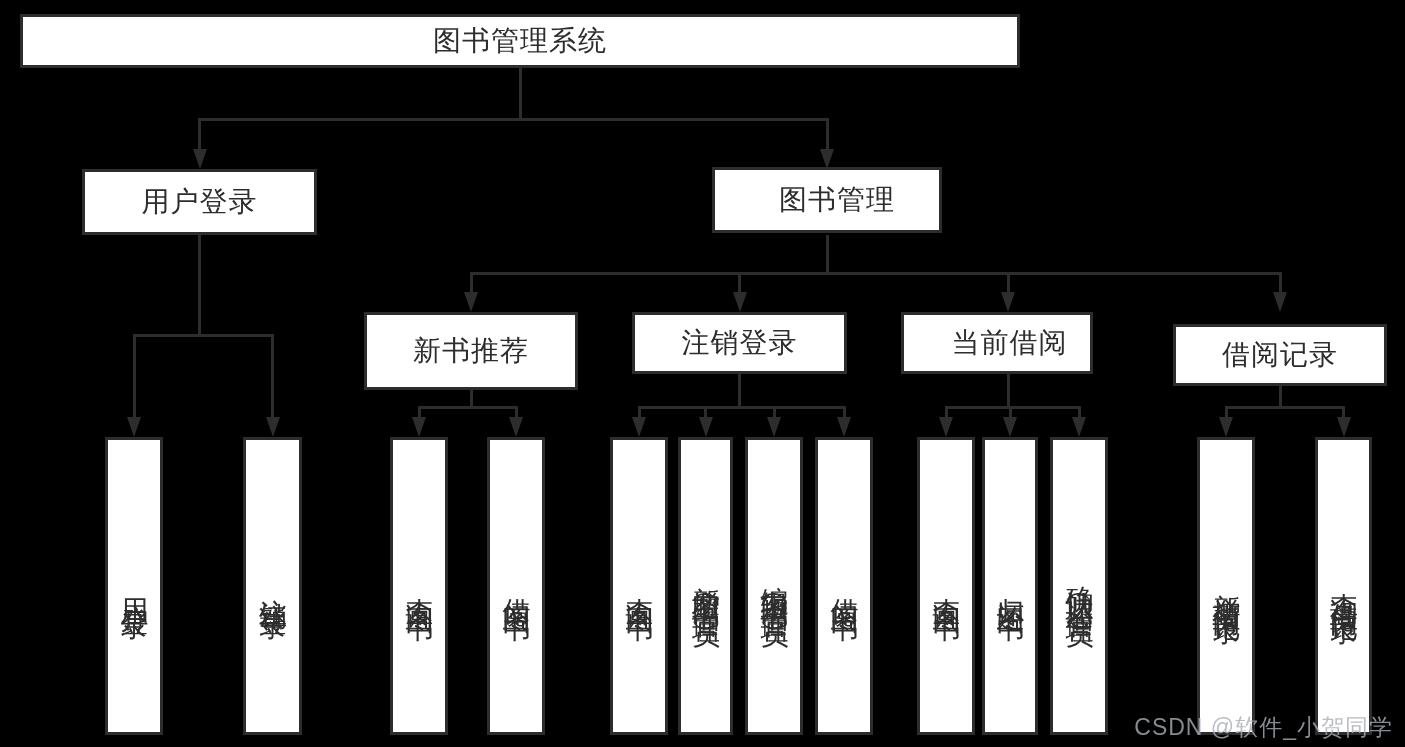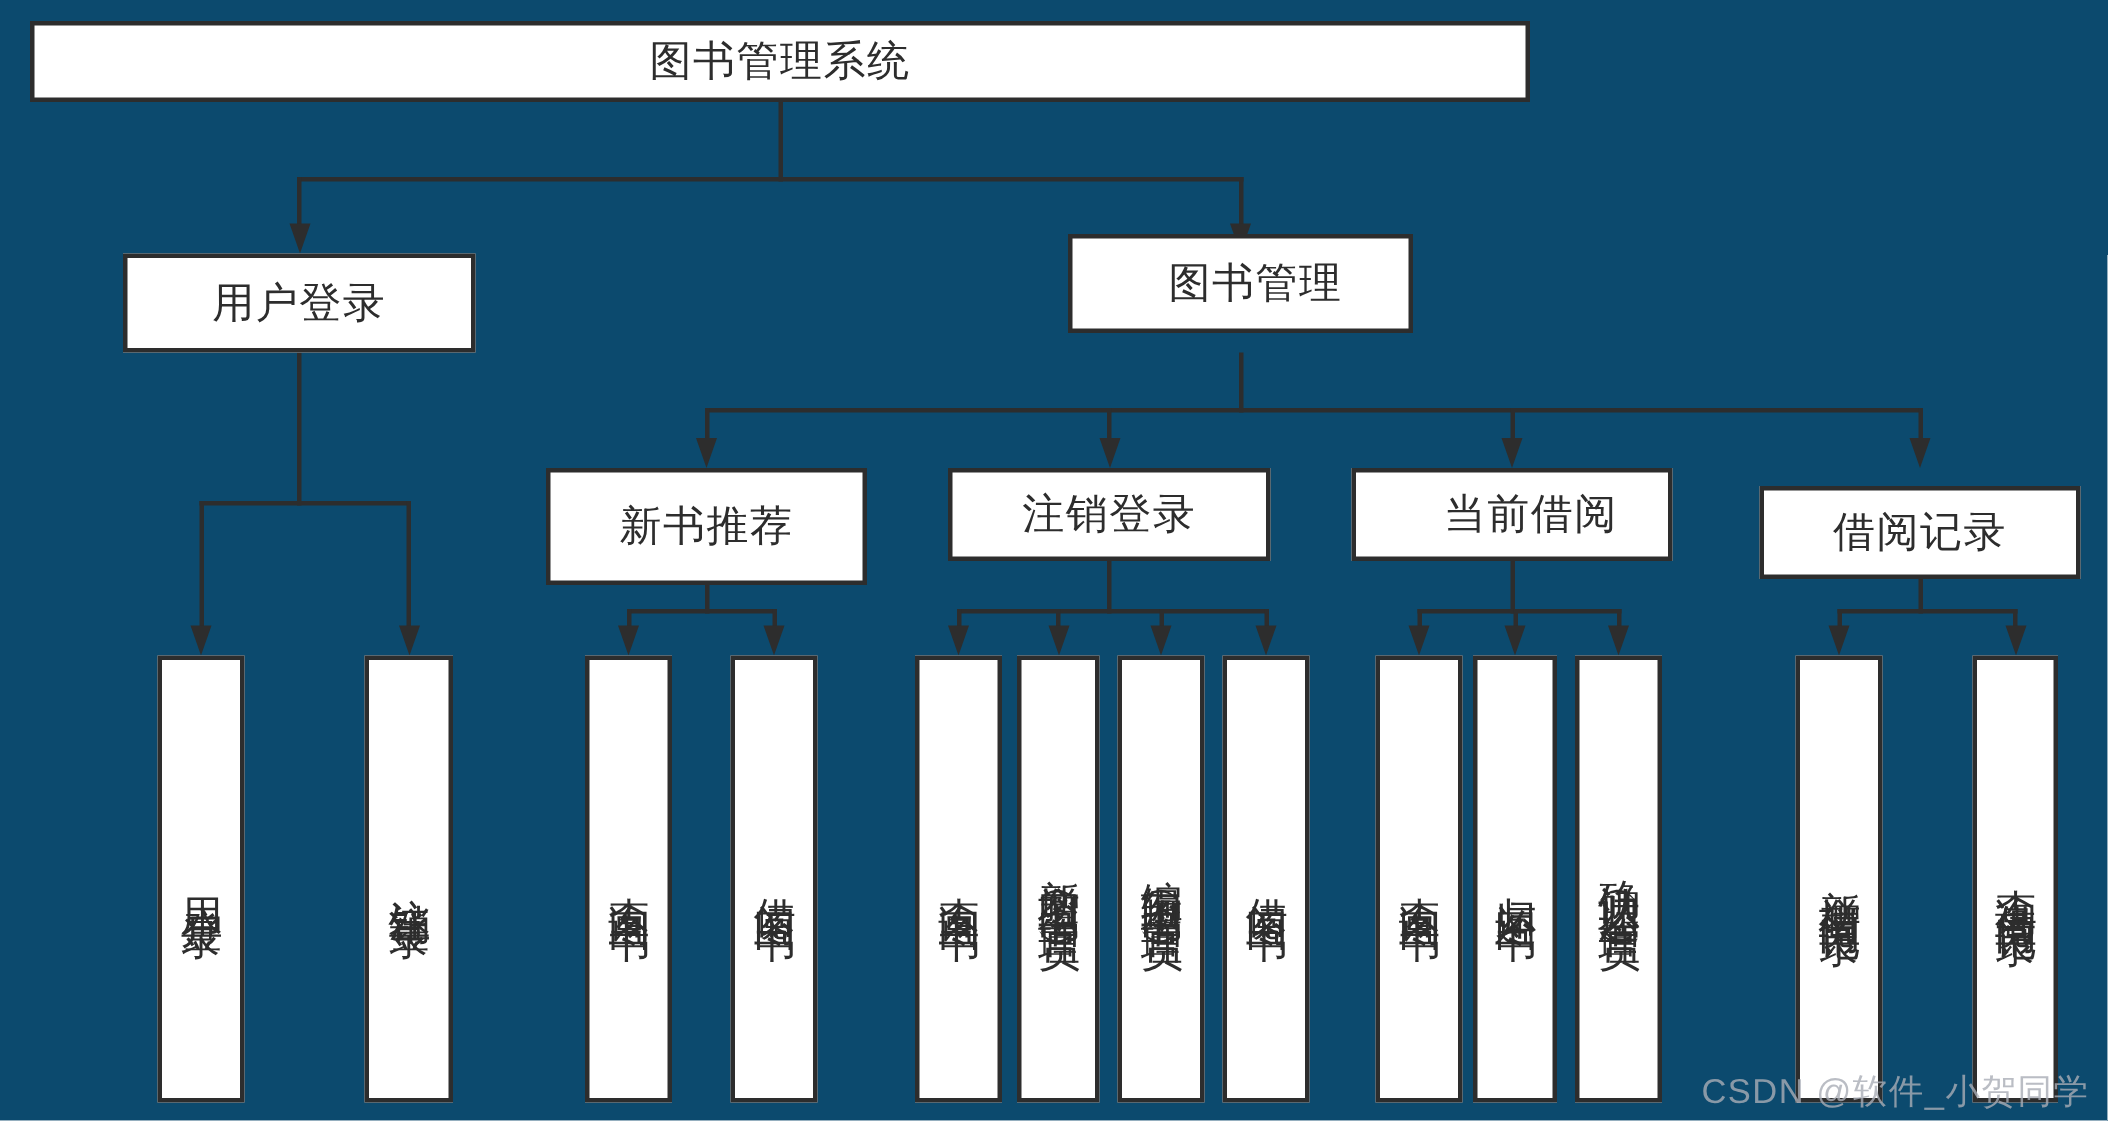--- a/index.html
+++ b/index.html
@@ -1,20 +1,20 @@
 <!DOCTYPE html>
 <html><head>
 <meta charset="utf-8">
 <style>
   html, body { margin: 0; padding: 0; background: #ffffff; }
   .canvas {
     position: relative;
     width: 1405px;
     height: 747px;
-    background: #0c4a6e;
+    background: #000000;
     font-family: "Liberation Sans", "DejaVu Sans", sans-serif;
     overflow: hidden;
   }
   .node {
     position: absolute;
     box-sizing: border-box;
     border: 3px solid #2d2d2d;
     background: #ffffff;
     display: flex;
     align-items: center;
@@ -61,30 +61,30 @@
 <body>
 
 <div class="canvas">
   <div id="nodes-layer">
       <div class="node" style="left: 20px; top: 14px; width: 1000px; height: 54px;">
         <span class="lbl">图书管理系统</span>
       </div>
       <div class="node" style="left: 82px; top: 169px; width: 235px; height: 66px;">
         <span class="lbl">用户登录</span>
       </div>
-      <div class="node" style="left: 712px; top: 156px; width: 230px; height: 66px; padding-left: 20px;">
+      <div class="node" style="left: 712px; top: 167px; width: 230px; height: 66px; padding-left: 20px;">
         <span class="lbl">图书管理</span>
       </div>
       <div class="node" style="left: 364px; top: 312px; width: 214px; height: 78px;">
         <span class="lbl">新书推荐</span>
       </div>
       <div class="node" style="left: 632px; top: 312px; width: 215px; height: 62px;">
         <span class="lbl">注销登录</span>
       </div>
-      <div class="node" style="left: 901px; top: 312px; width: 214px; height: 62px; padding-left: 25px;">
+      <div class="node" style="left: 901px; top: 312px; width: 192px; height: 62px; padding-left: 25px;">
         <span class="lbl">当前借阅</span>
       </div>
       <div class="node" style="left: 1173px; top: 324px; width: 214px; height: 62px;">
         <span class="lbl">借阅记录</span>
       </div>
       <div class="node v" style="left: 105px; top: 437px; width: 58px; height: 298px;">
         <span class="lbl">用户登录</span>
       </div>
       <div class="node v" style="left: 243px; top: 437px; width: 59px; height: 298px;">
         <span class="lbl">注销登录</span>

